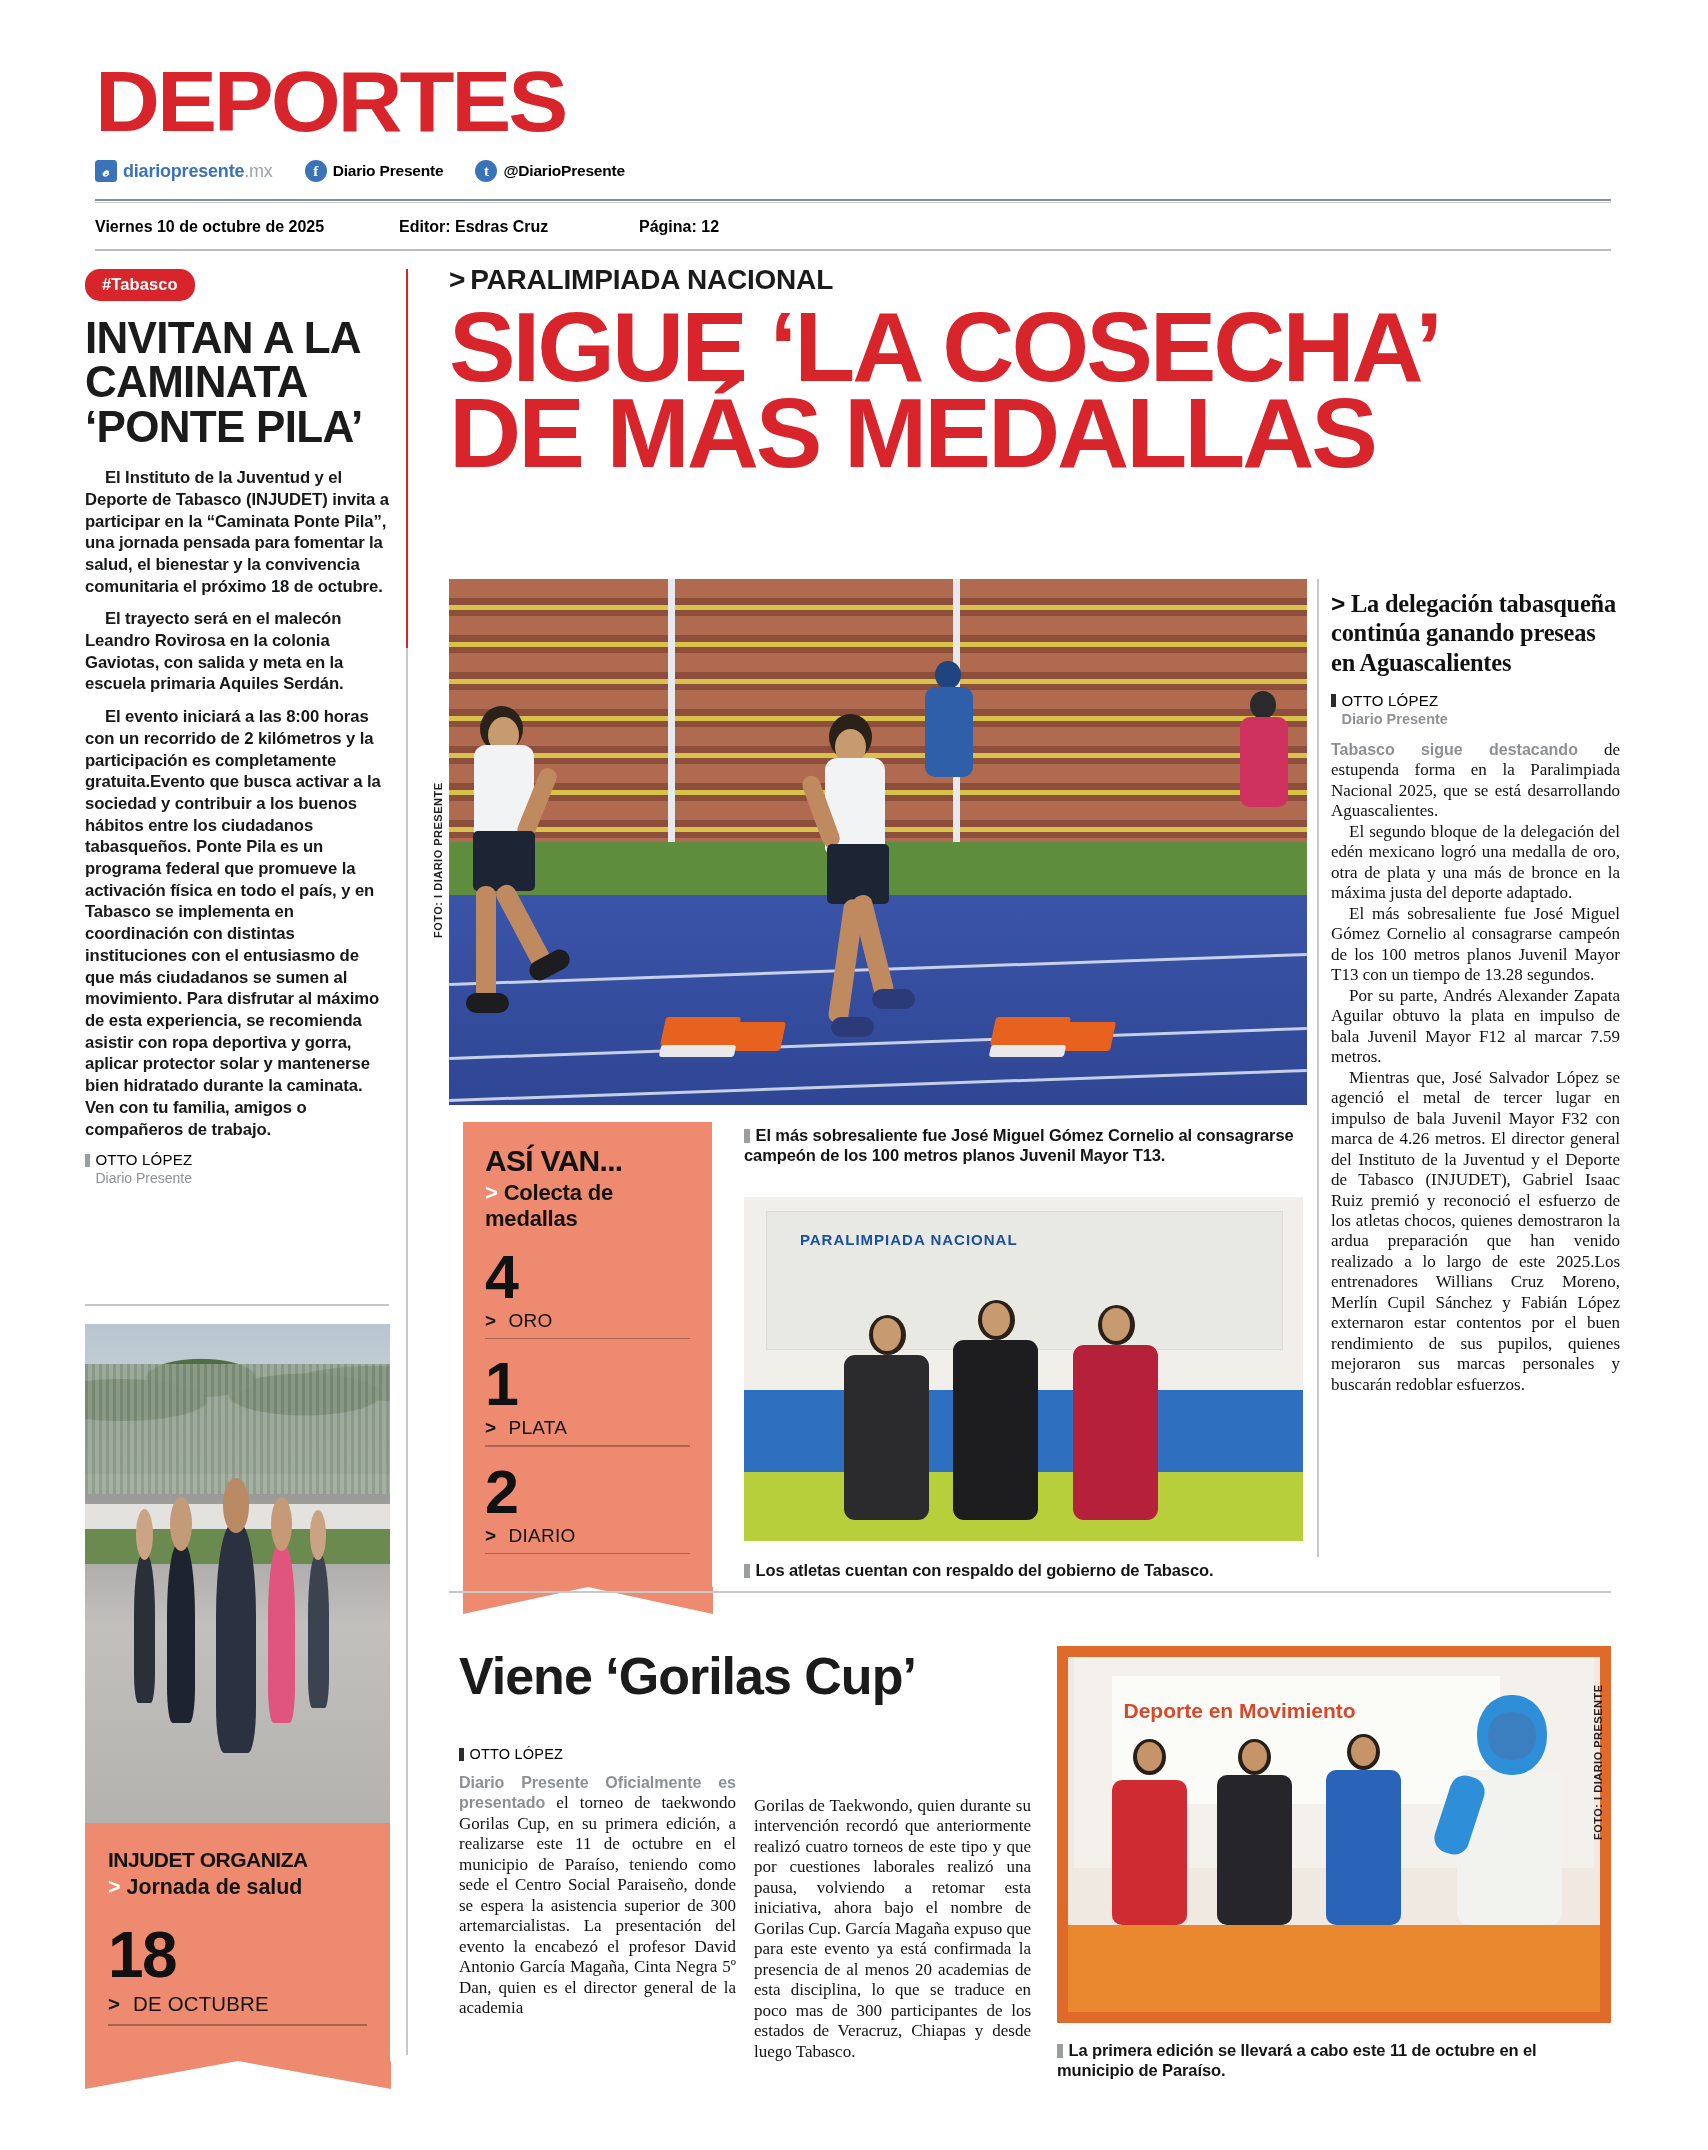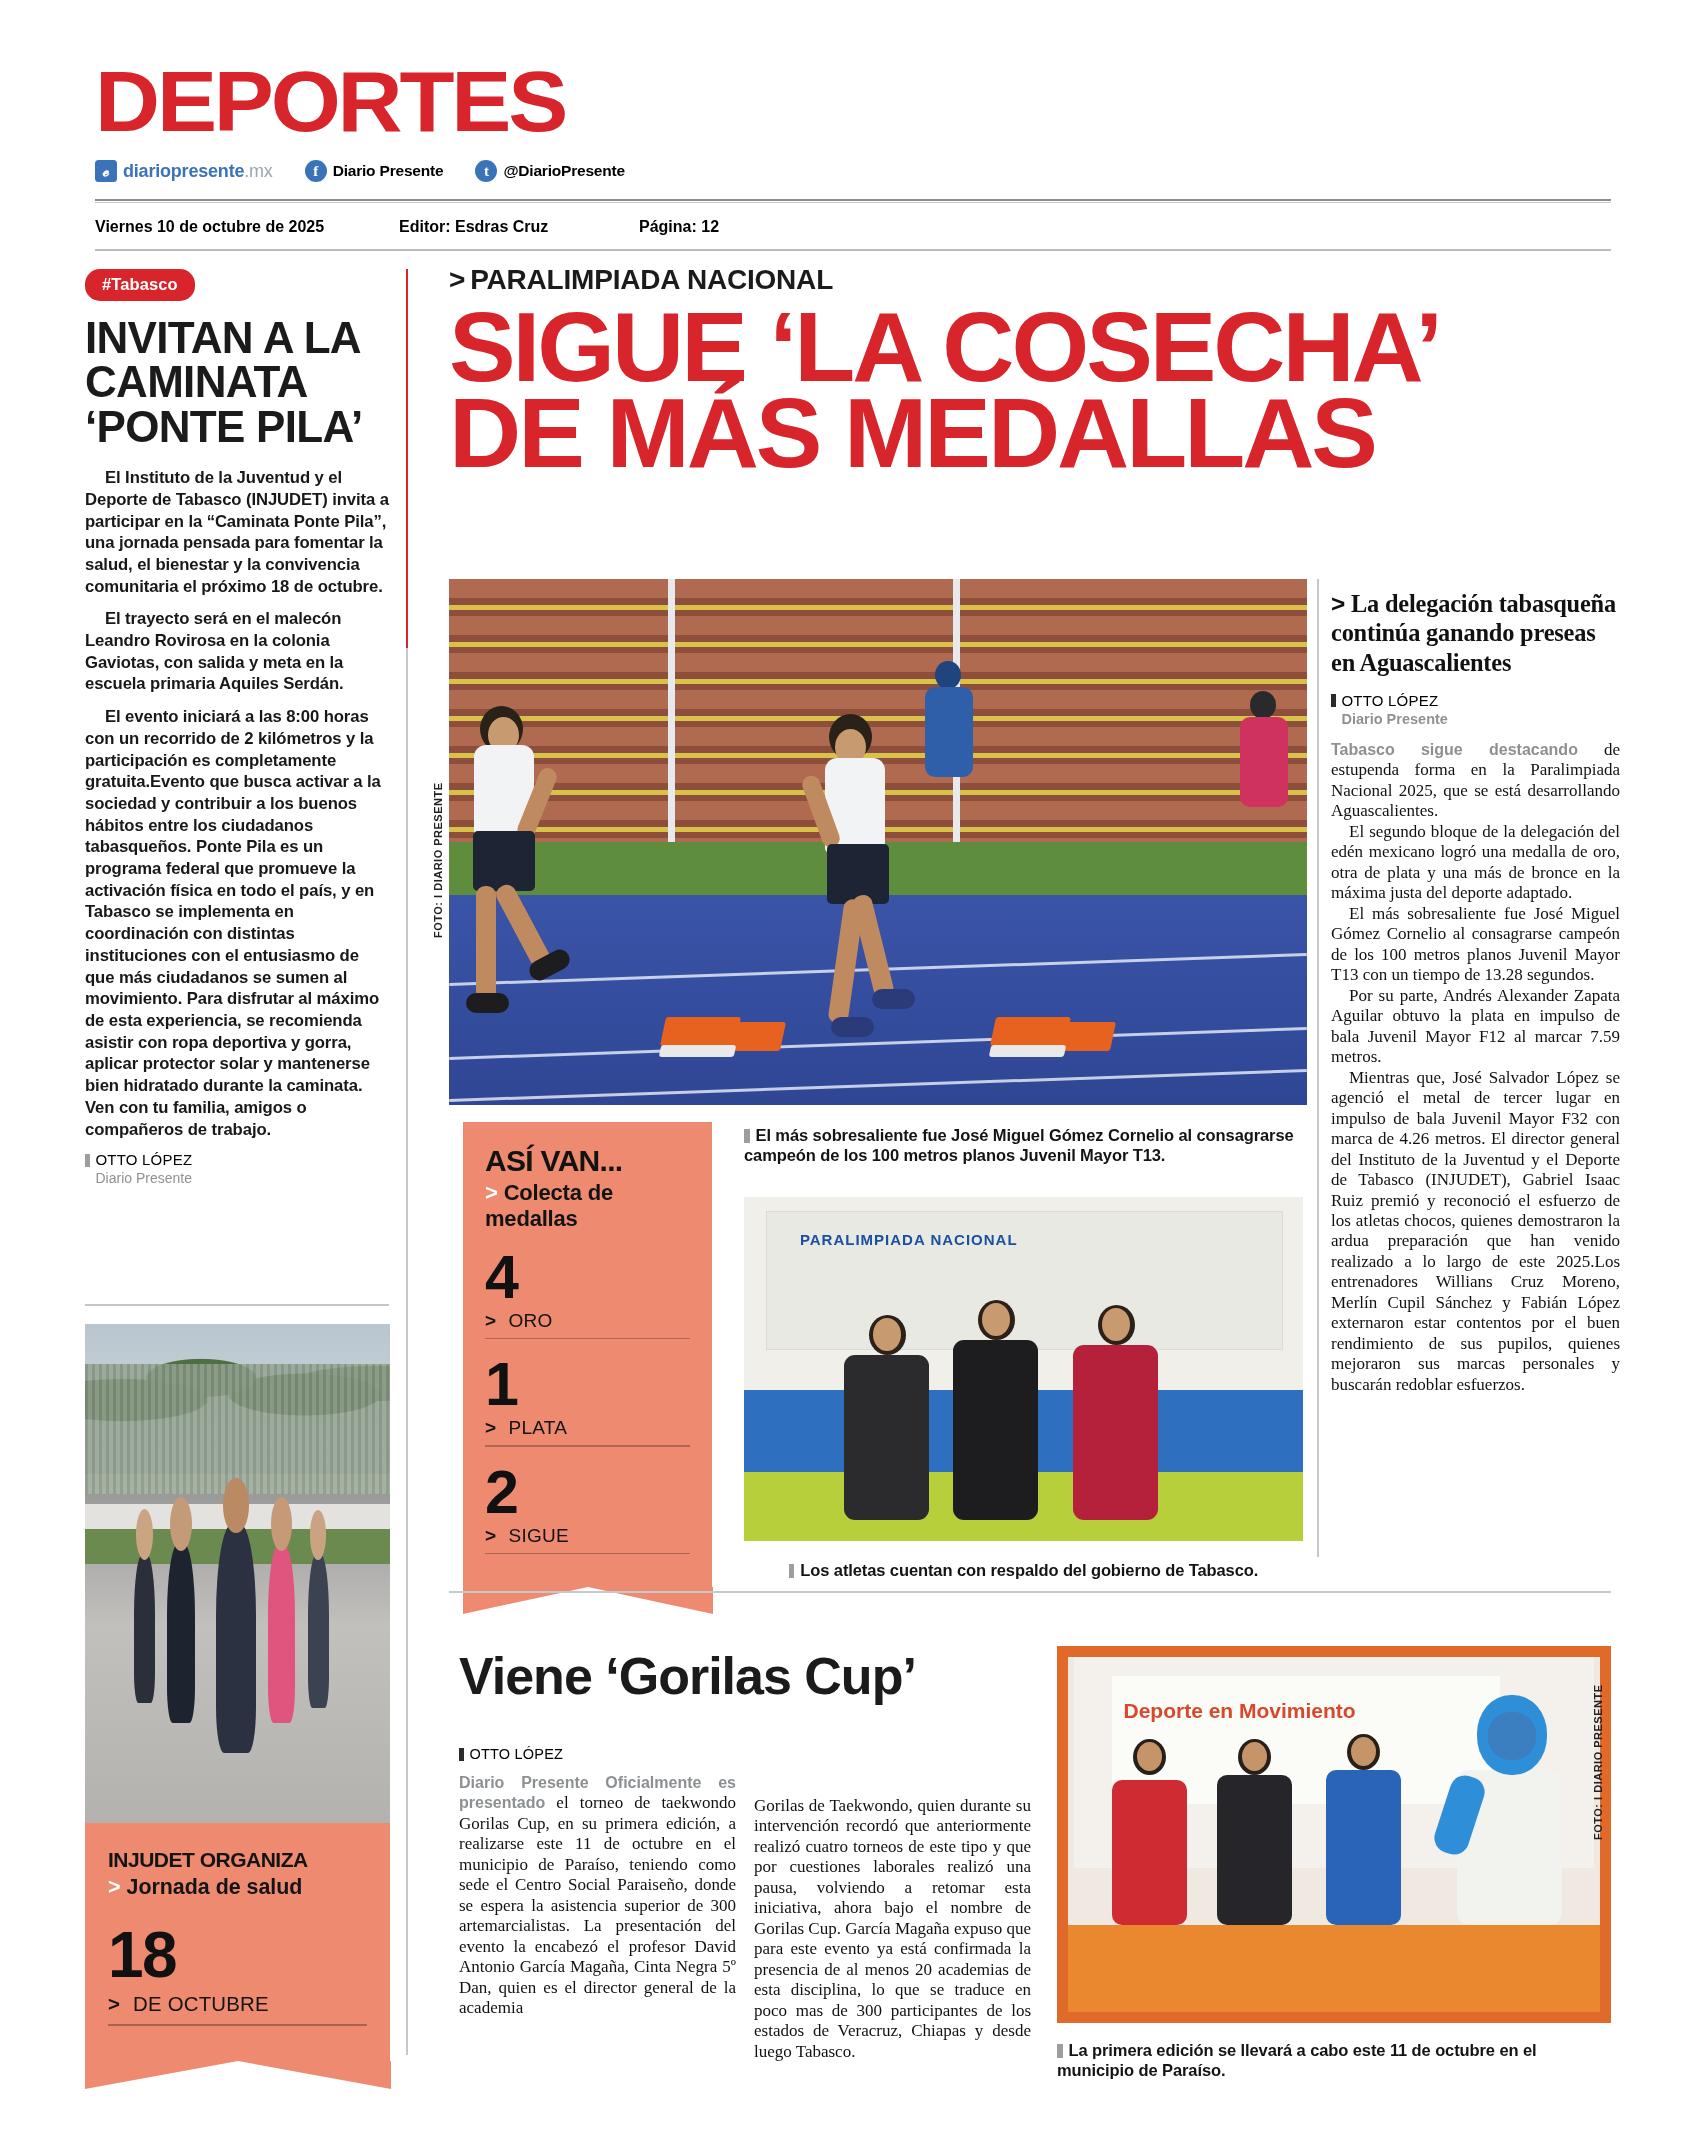--- a/index.html
+++ b/index.html
@@ -140,21 +140,21 @@
   .p2-wall{position:absolute;left:0;top:0;width:100%;height:56%;background:#f1efe9;}
   .p2-banner{position:absolute;left:4%;top:4%;width:92%;height:40%;background:#e9e9e4;border:1.5px solid #dcdcd6;}
   .p2-bantxt{position:absolute;left:10%;top:10%;color:#1b4fa0;font-weight:bold;font-size:15px;letter-spacing:1px;}
   .p2-floor{position:absolute;left:0;top:56%;width:100%;height:24%;background:#2f6fc0;}
   .p2-green{position:absolute;left:0;top:80%;width:100%;height:20%;background:#b6cf3a;}
   .p2-p{position:absolute;bottom:6%;}
   .p2-p .hd{position:absolute;width:37px;height:40px;border-radius:50%;background:#2b2119;}
   .p2-p .fc{position:absolute;width:28px;height:33px;border-radius:50%;background:#c89a70;}
   .p2-p .bd{position:absolute;width:85px;height:165px;border-radius:11px;}
 
-  .cap2{position:absolute;left:744px;top:1560px;width:559px;text-align:center;}
+  .cap2{position:absolute;left:744px;top:1560px;width:559px;}
 
   
   .rdivider{position:absolute;left:1317px;top:579px;width:1.5px;height:978px;background:#c6c9cc;}
   .rightcol{position:absolute;left:1331px;top:589px;width:289px;}
   .r-sub{font-family:"Liberation Serif",serif;font-weight:bold;font-size:24.4px;line-height:1.20;color:#111;letter-spacing:-0.2px;}
   .r-sub .ar{font-family:"Liberation Sans",sans-serif;margin-right:6px;}
   .r-byline{margin-top:15px;}
   .r-byline .nm{font-size:15px;letter-spacing:0.2px;}
   .r-byline .nm:before{content:"";display:inline-block;width:4.5px;height:13px;background:#2b2b2b;
     margin-right:6px;vertical-align:-1.5px;}
@@ -341,21 +341,21 @@
       <div class="lab"><span class="ar">&gt;</span><span>ORO</span></div>
       <div class="uline"></div>
     </div>
     <div class="medal">
       <div class="num">1</div>
       <div class="lab"><span class="ar">&gt;</span><span>PLATA</span></div>
       <div class="uline"></div>
     </div>
     <div class="medal">
       <div class="num">2</div>
-      <div class="lab"><span class="ar">&gt;</span><span>SIGUE</span></div>
+      <div class="lab"><span class="ar">&gt;</span><span>DIARIO</span></div>
       <div class="uline"></div>
     </div>
   </div>
 
   <div class="photo2">
     <div class="p2-wall"></div>
     <div class="p2-banner"></div>
     <div class="p2-bantxt">PARALIMPIADA NACIONAL</div>
     <div class="p2-floor"></div>
     <div class="p2-green"></div>

